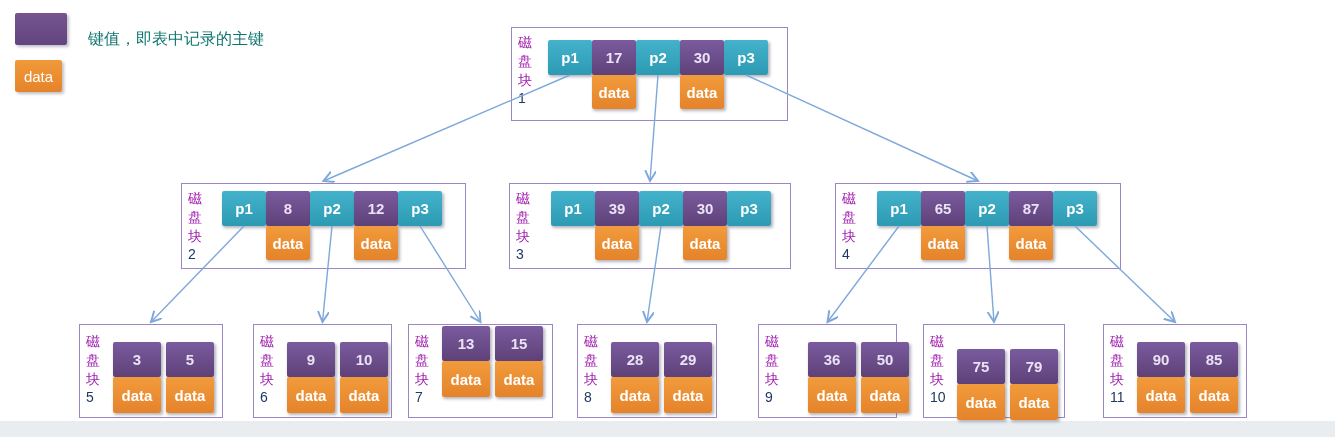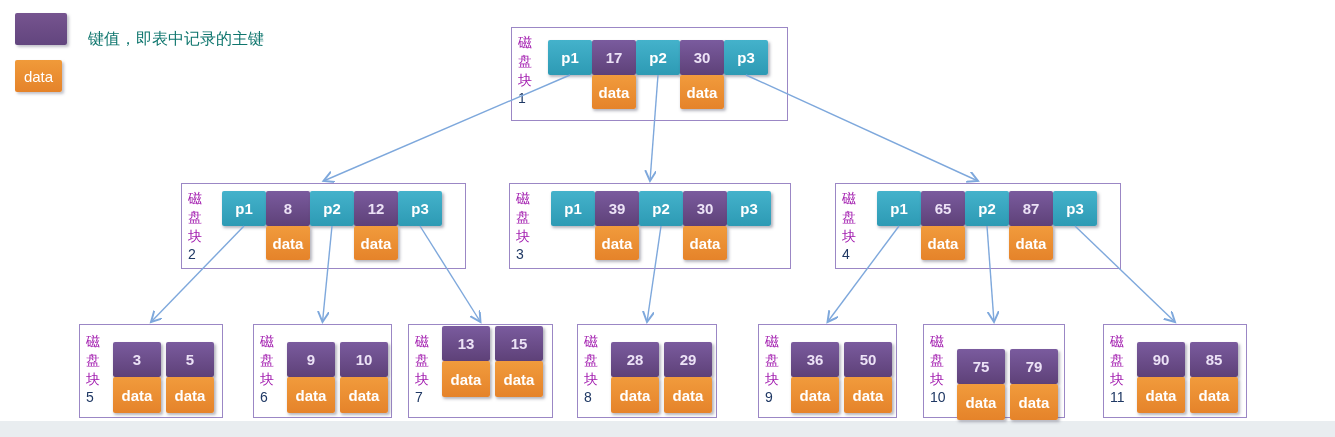--- a/index.html
+++ b/index.html
@@ -229,21 +229,21 @@
         <div class="cell data">data</div>
       </div>
     </div>
   </div>
 
   <div class="node leaf" style="left:758px;top:324px;width:139px;height:94px">
     <div class="vlabel" style="top:7px">
       <span class="vchars">磁盘块</span>
       <span class="vnum">9</span>
     </div>
-    <div class="slots" style="left:32px;top:17px">
+    <div class="slots" style="left:49px;top:17px">
       <div class="slot">
         <div class="cell key">36</div>
         <div class="cell data">data</div>
       </div>
       <div class="slot">
         <div class="cell key">50</div>
         <div class="cell data">data</div>
       </div>
     </div>
   </div>

